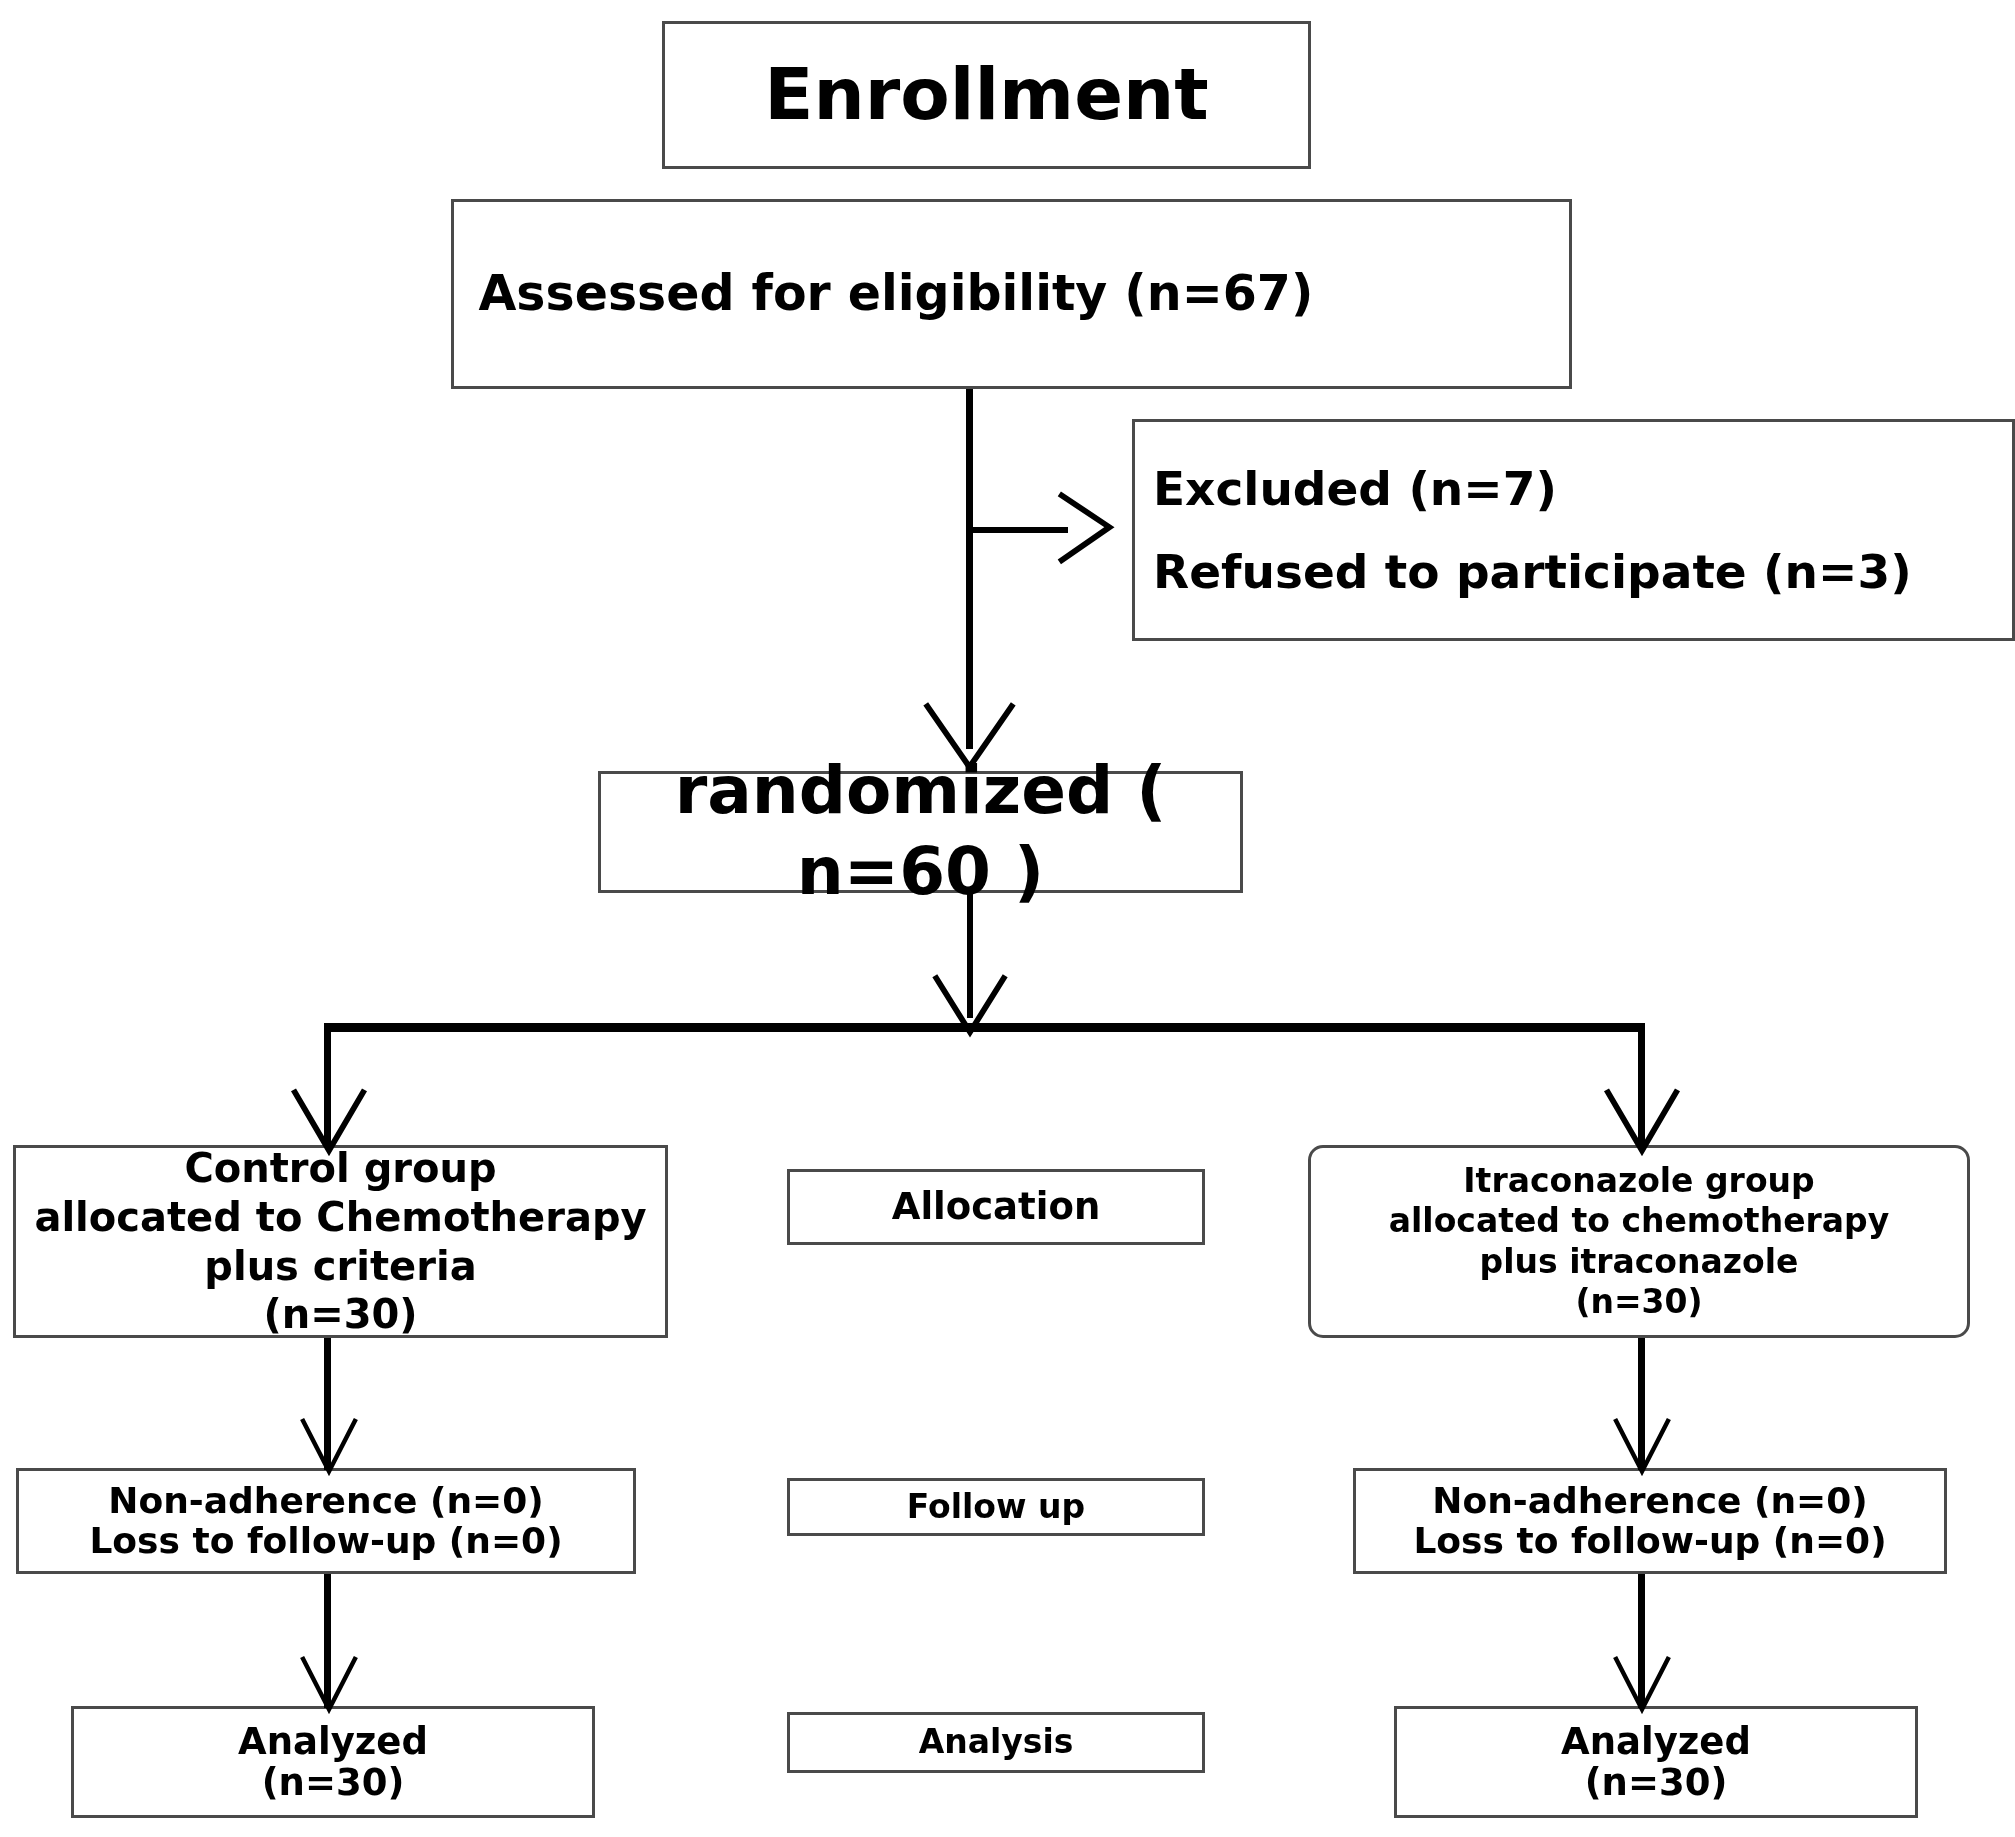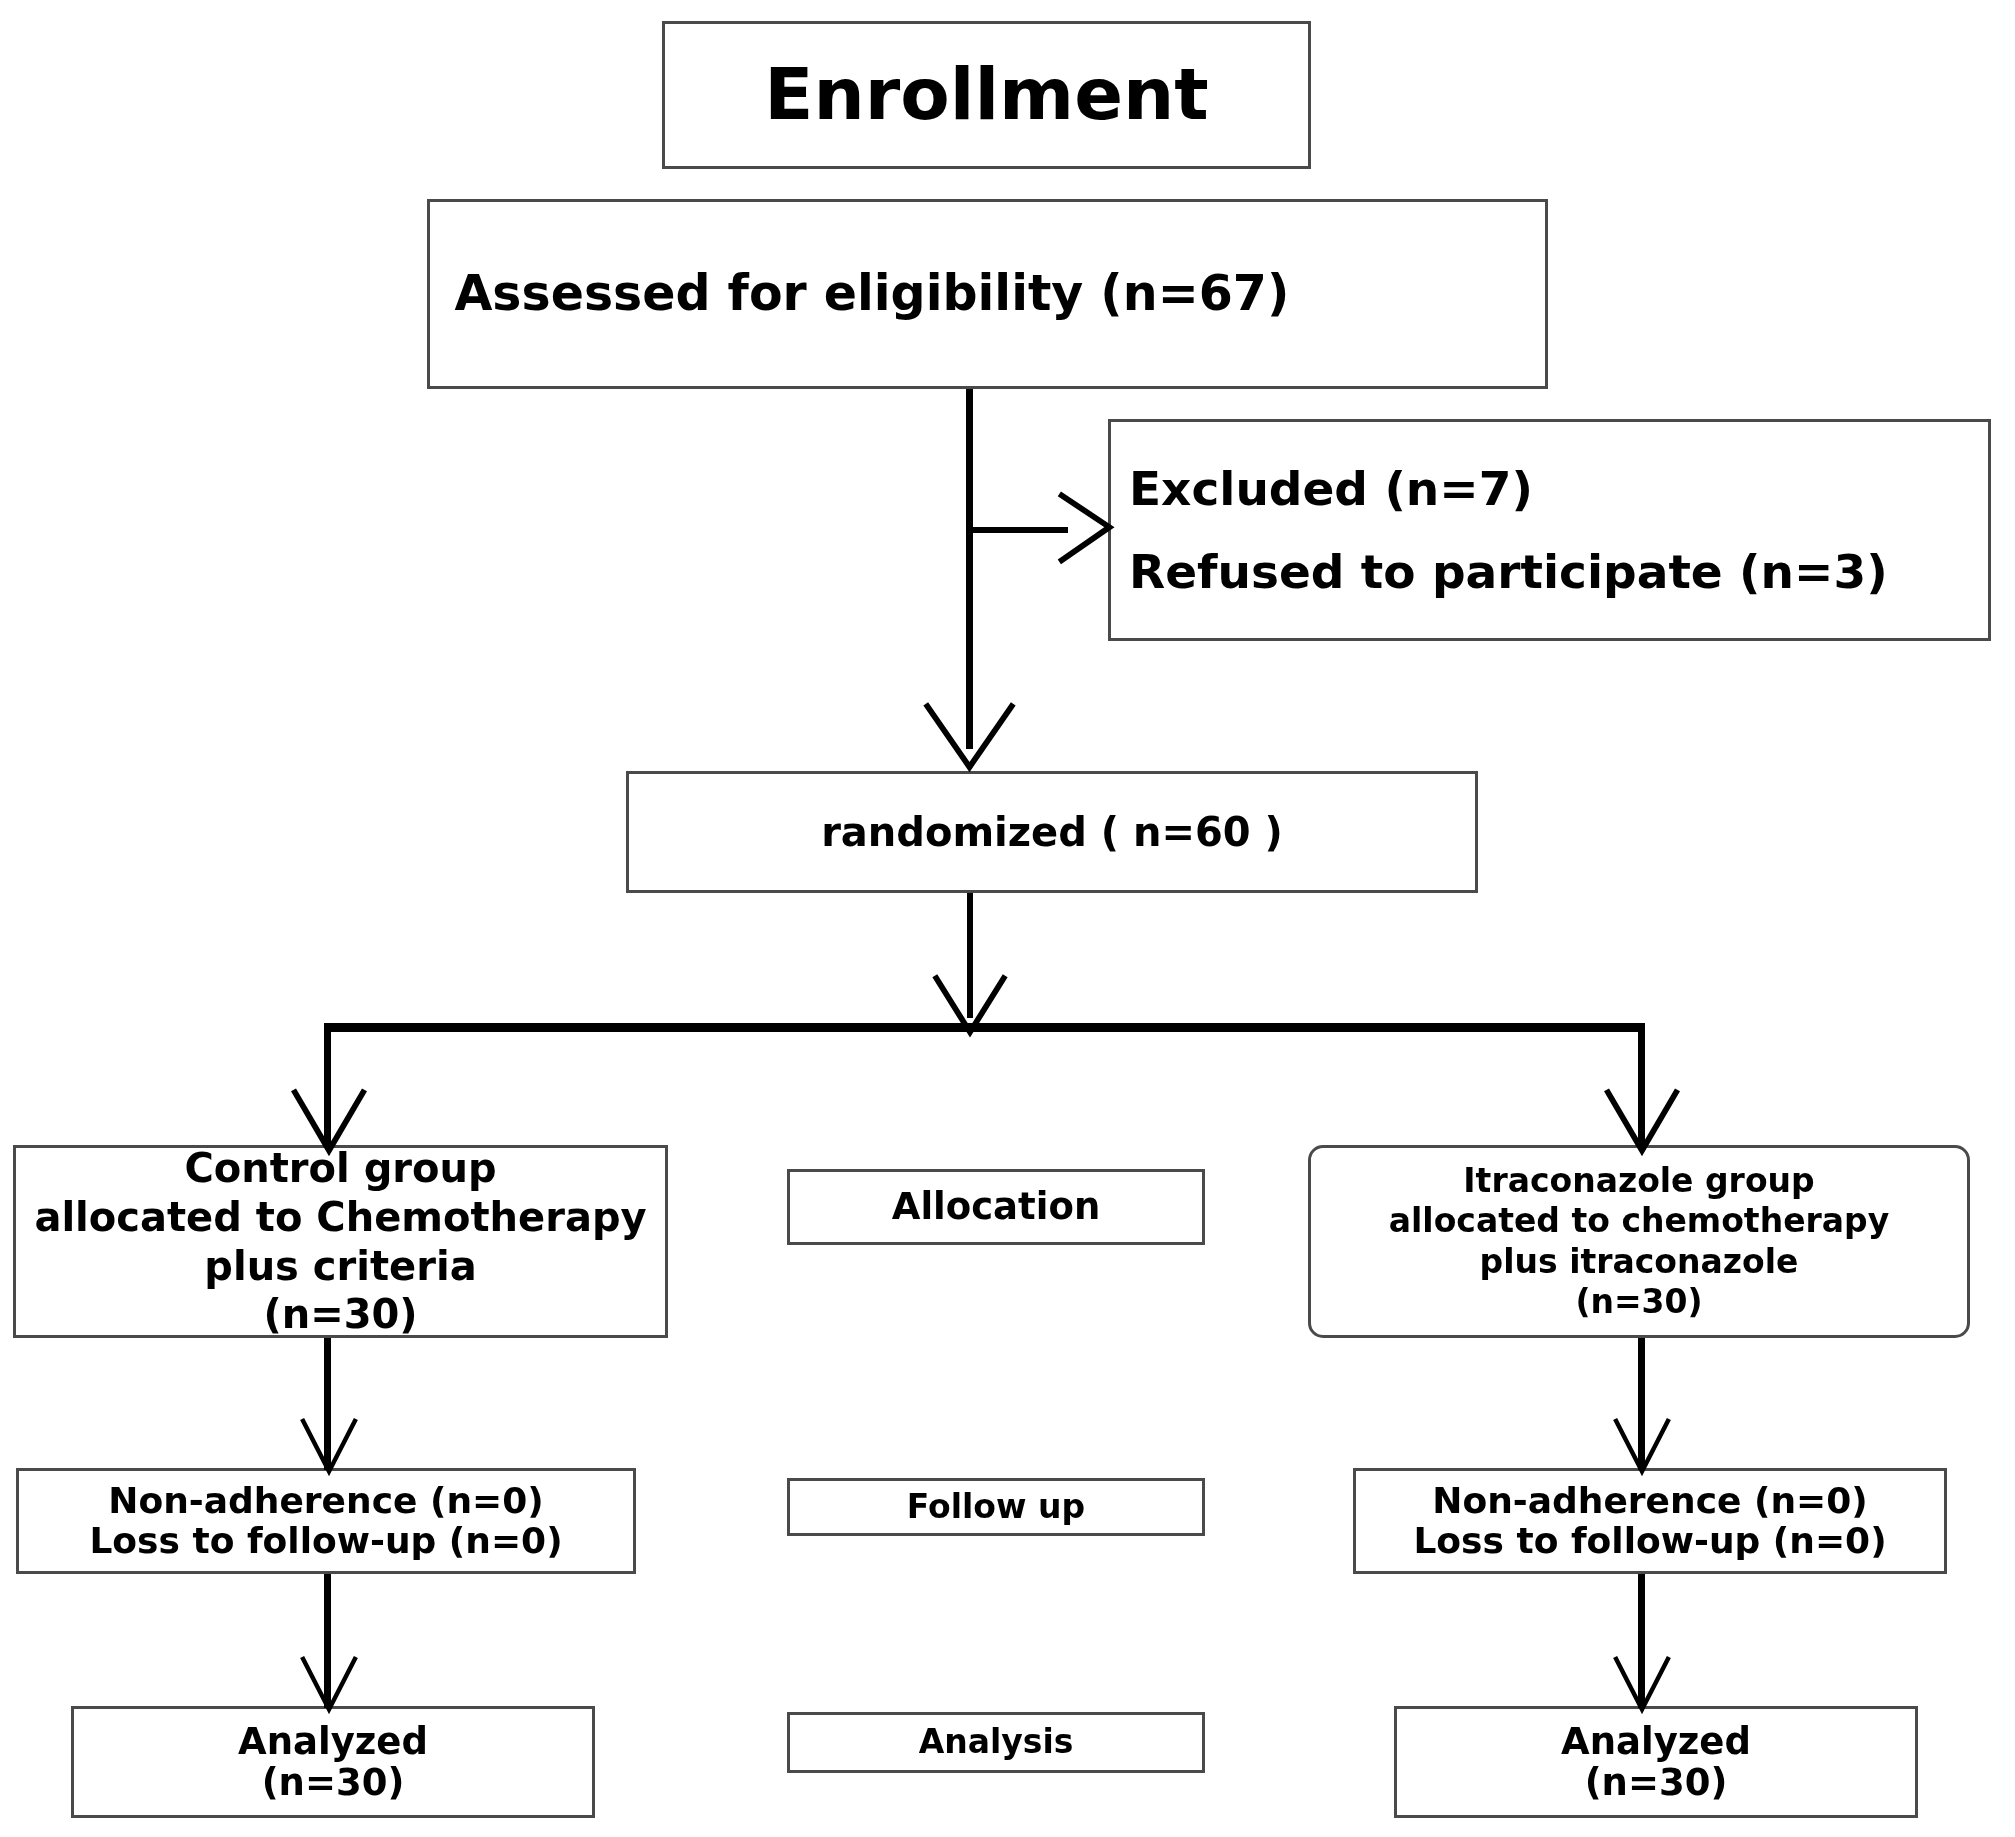--- a/index.html
+++ b/index.html
@@ -20,21 +20,21 @@
     box-sizing: border-box;
     border: 3.2px solid #4a4a4a;
     background: #ffffff;
     display: flex;
     align-items: center;
     color: #000000;
     font-weight: bold;
     line-height: 1.22;
   }
   .box.center { justify-content: flex-end; text-align: center; }
-  .box.left   { justify-content: flex-start; text-align: left; }
+  .box.left   { justify-content: flex-start; text-align: left; margin-left: 24px; }
   .box .txt { display: block; width: 100%; }
   .box .txt .ln { display: block; white-space: nowrap; }
 
   
   .vline {
     position: absolute;
     background: #000000;
   }
   .hline {
     position: absolute;
@@ -68,21 +68,21 @@
 
   <div class="box left" style="left:1108px; top:419px; width:883px; height:222px; font-size:47px; padding-left:18px; line-height:1.0;">
     <span class="txt">
       <span class="ln">Excluded (n=7)</span>
       <span class="ln" style="height:18px;"></span>
       <span class="ln" style="height:18px;"></span>
       <span class="ln">Refused to participate (n=3)</span>
     </span>
   </div>
 
-  <div class="box center" style="left:626px; top:771px; width:852px; height:122px; font-size:40px;">
+  <div class="box center" style="left:598px; top:771px; width:645px; height:122px; font-size:66px;">
     <span class="txt">randomized ( n=60 )</span>
   </div>
 
   <div class="box center" style="left:787px; top:1169px; width:418px; height:76px; font-size:37px;">
     <span class="txt">Allocation</span>
   </div>
 
   <div class="box center" style="left:787px; top:1478px; width:418px; height:58px; font-size:33px;">
     <span class="txt">Follow up</span>
   </div>

